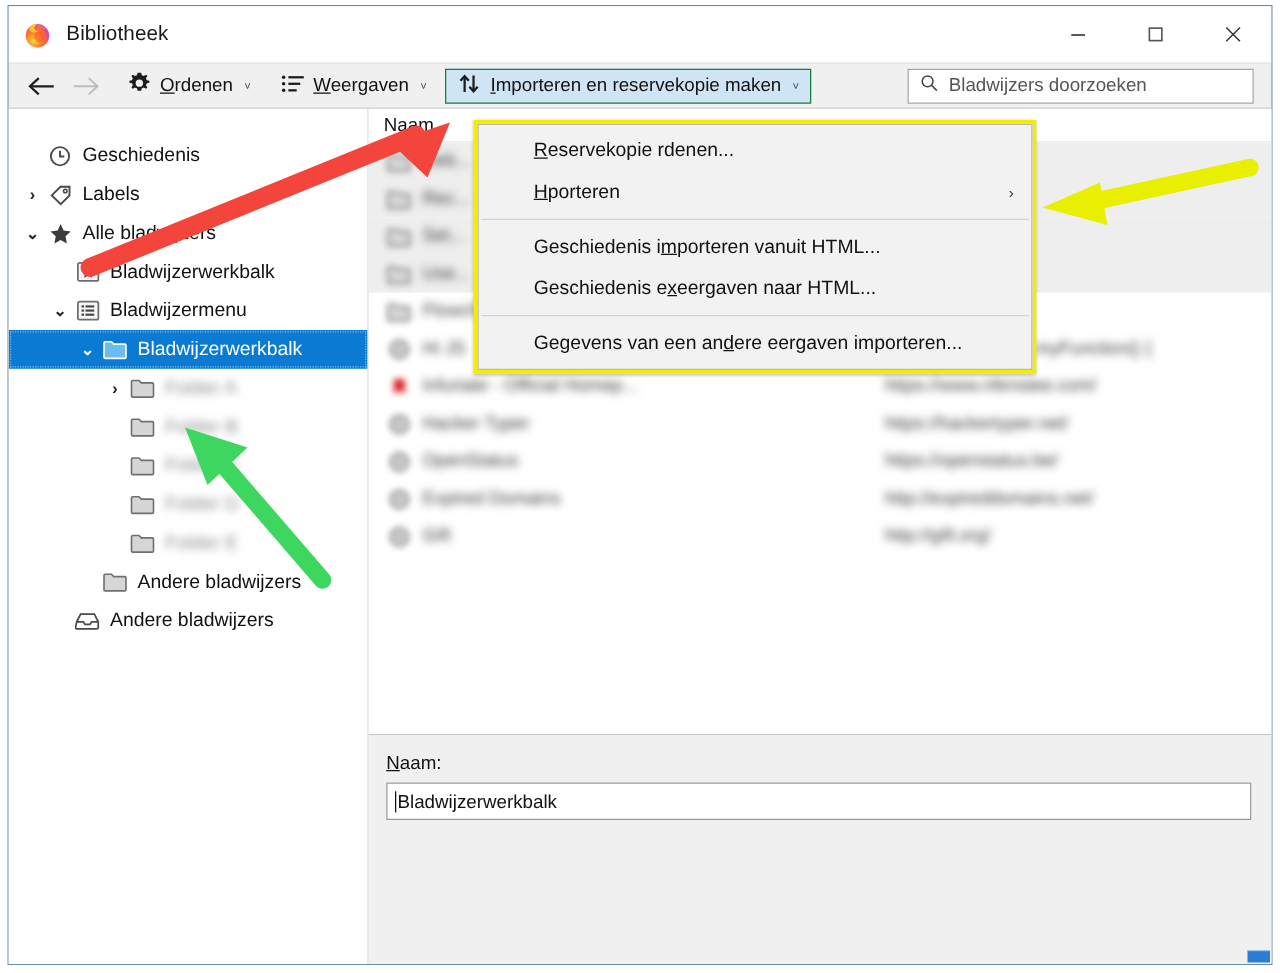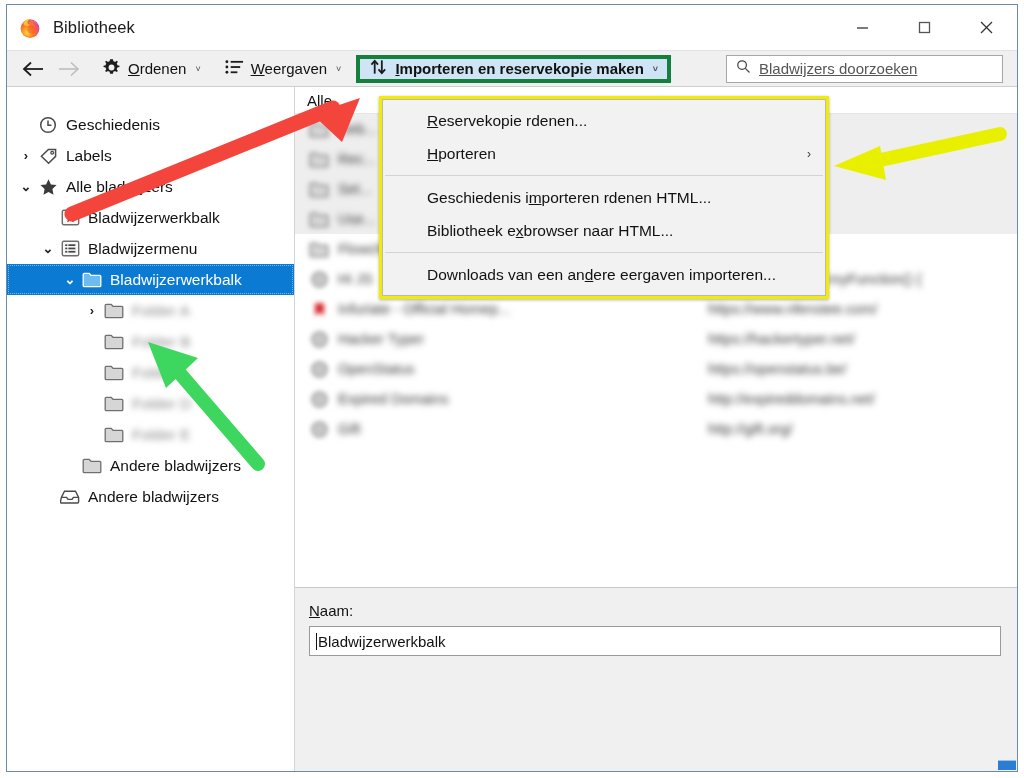--- a/index.html
+++ b/index.html
@@ -88,36 +88,35 @@
     padding: 0 9px;
     margin-left: 6px;
     font-size: 15px;
     color: #111;
     white-space: nowrap;
   }
   .tb-btn .caret { font-size: 9px; color: #444; margin-left: 2px; }
   .tb-btn .lbl u { text-decoration: underline; }
   .tb-btn.active {
     background: #cfe4f5;
-    border: 4px solid #15803d;
-    font-weight: bold;
+    border: 1px solid #15803d;
   }
 
   .search-box {
     margin-left: auto;
     margin-right: 6px;
     width: 277px; height: 28px;
     background: #ffffff;
     border: 1px solid #a6a6a6;
     display: flex; align-items: center;
     gap: 8px;
     padding: 0 9px;
   }
   .search-box .ph {
-    font-size: 15px; color: #555; text-decoration: underline;
+    font-size: 15px; color: #555;
   }
 
   
   .body {
     flex: 1 1 auto;
     display: flex;
     min-height: 0;
     background: #ffffff;
   }
 
@@ -539,21 +538,21 @@
                 <path d="M1.4 9.4 L4.5 3.2 h11 l3.1 6.2 v4.6 a1 1 0 0 1 -1 1 h-16.2 a1 1 0 0 1 -1-1 Z" fill="none" stroke="#4a4a4a" stroke-width="1.4"></path>
                 <polyline points="1.4,9.4 6.6,9.4 8,11.4 12,11.4 13.4,9.4 18.6,9.4" fill="none" stroke="#4a4a4a" stroke-width="1.4"></polyline>
               </svg>
             </span>
             <span class="tree-label">Andere bladwijzers</span>
           </div>
         </div>
 
       <div class="main">
         <div class="col-header">
-          <span>Alle</span>
+          <span>Naam</span>
         </div>
         <div class="list" id="list">
             <div class="list-row band">
               <span class="row-ico" style="filter: blur(2.6px);">
                 <svg width="20" height="17" viewBox="0 0 20 17">
                   <path d="M1.2 3.4 a1 1 0 0 1 1-1 h5 l1.8 1.9 h8.8 a1 1 0 0 1 1 1 v9.4 a1 1 0 0 1 -1 1 h-15.6 a1 1 0 0 1 -1-1 Z" fill="#d6d6d6" stroke="#6f6f6f" stroke-width="1.3"></path>
                 </svg>
               </span>
               <span class="row-name blur-txt">Deb...</span>
               <span class="row-url blur-txt"></span>
@@ -680,30 +679,30 @@
         <div class="menu-item">
           <span></span>
           <u>H</u>
           <span>porteren</span>
           <span class="submenu-arrow">›</span>
         </div>
         <div class="menu-sep"></div>
         <div class="menu-item">
           <span>Geschiedenis i</span>
           <u>m</u>
-          <span>porteren rdenen HTML...</span>
+          <span>porteren vanuit HTML...</span>
         </div>
         <div class="menu-item">
-          <span>Bibliotheek e</span>
+          <span>Geschiedenis e</span>
           <u>x</u>
-          <span>browser naar HTML...</span>
+          <span>eergaven naar HTML...</span>
         </div>
         <div class="menu-sep"></div>
         <div class="menu-item">
-          <span>Downloads van een an</span>
+          <span>Gegevens van een an</span>
           <u>d</u>
           <span>ere eergaven importeren...</span>
         </div>
       </div>
   </div>
 
   <div class="anno" style="left:60px; top:96px;">
     <svg width="330" height="130" viewBox="0 0 330 130">
       <g transform="translate(0,0)">
         <path d="M12 118 L273 12" stroke="#f4453c" stroke-width="15" stroke-linecap="round"></path>

